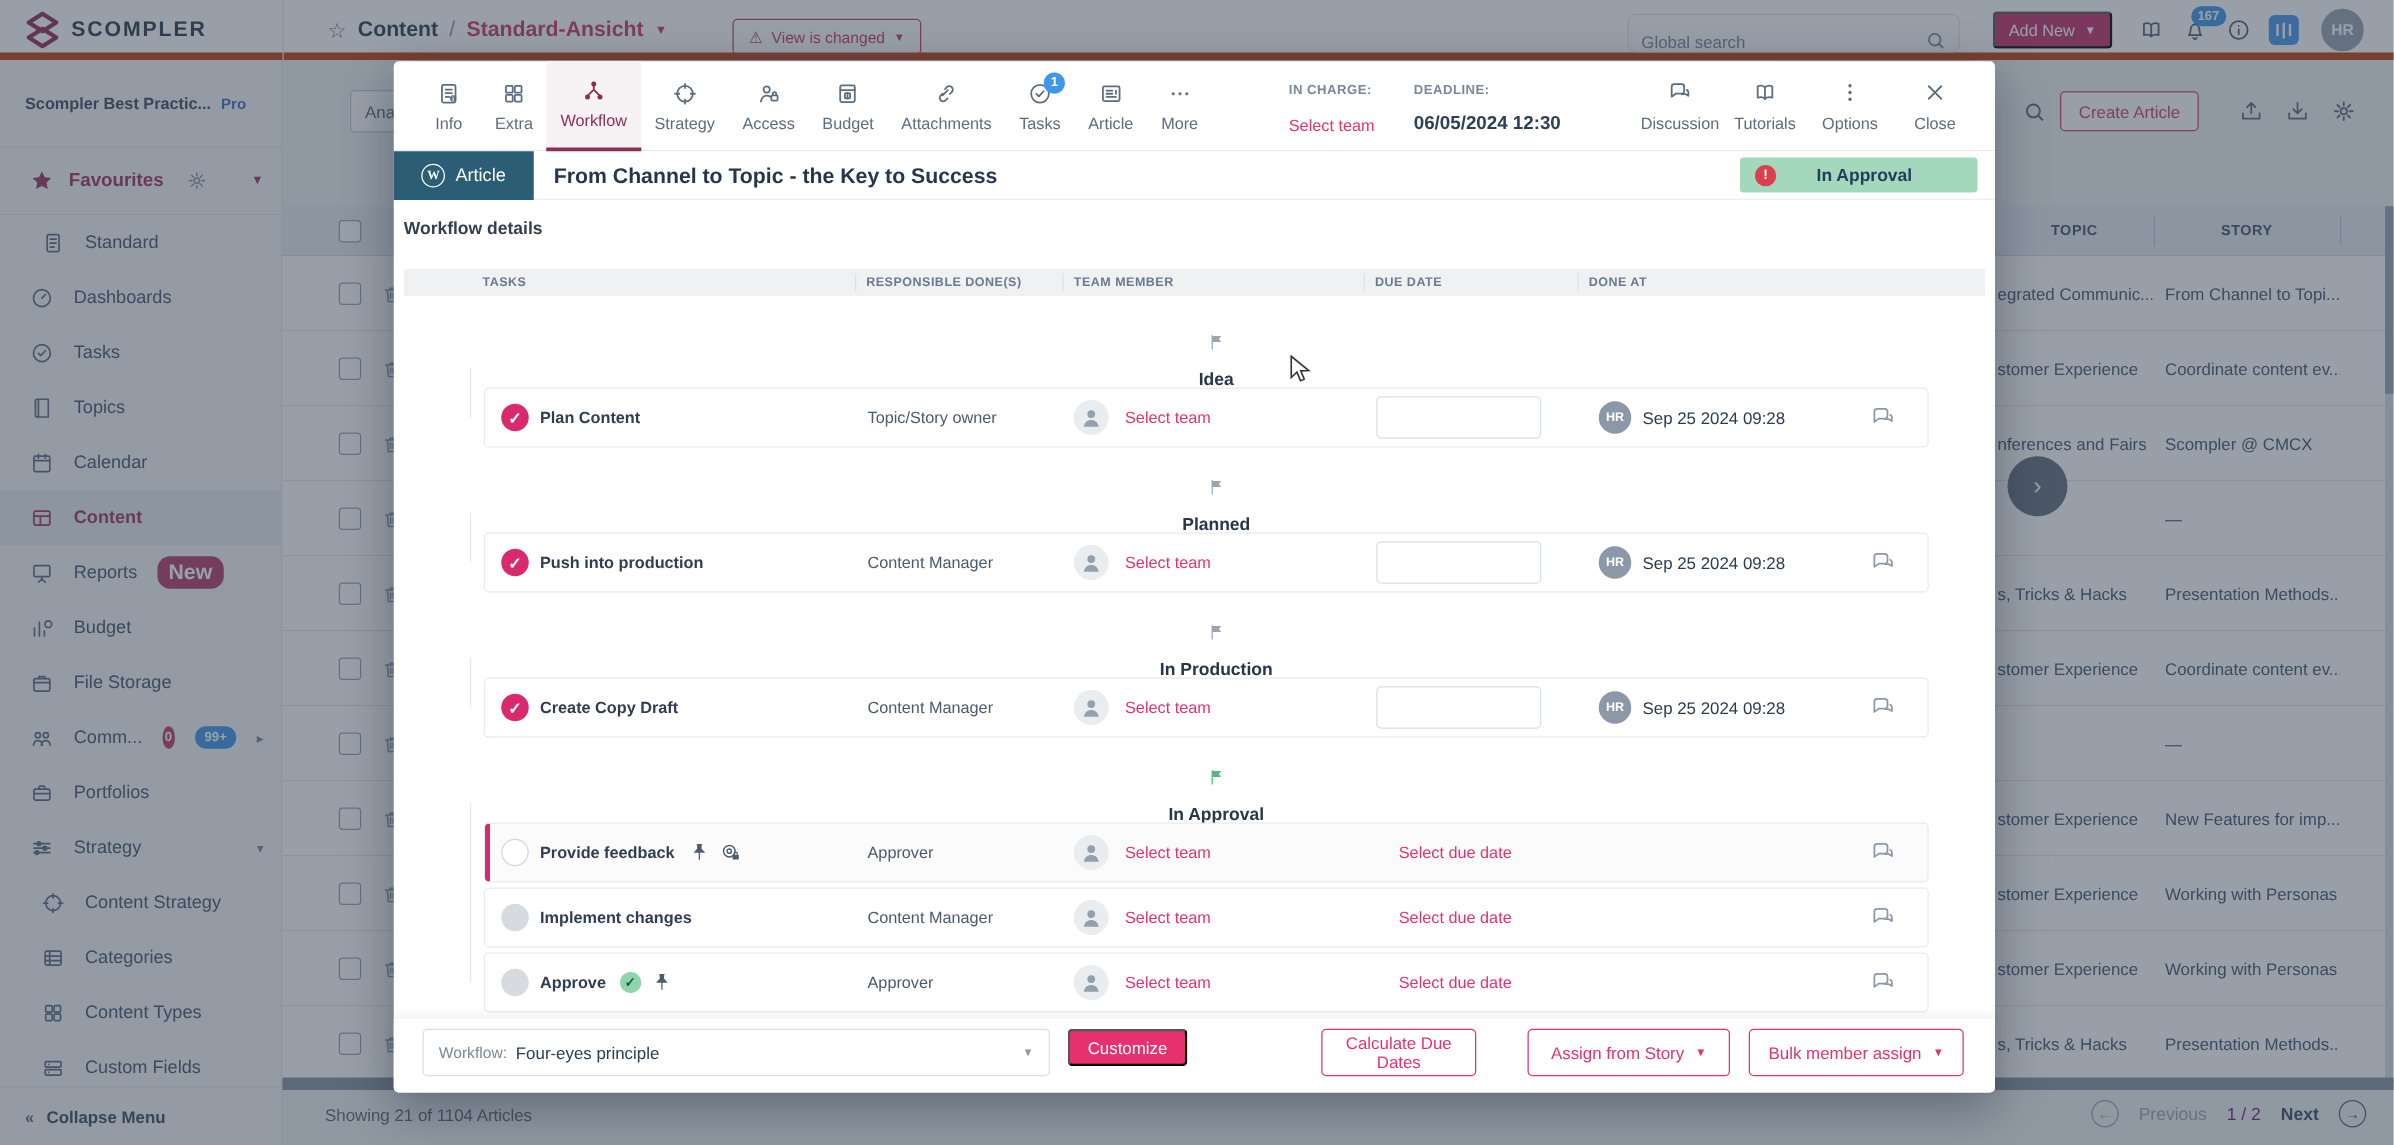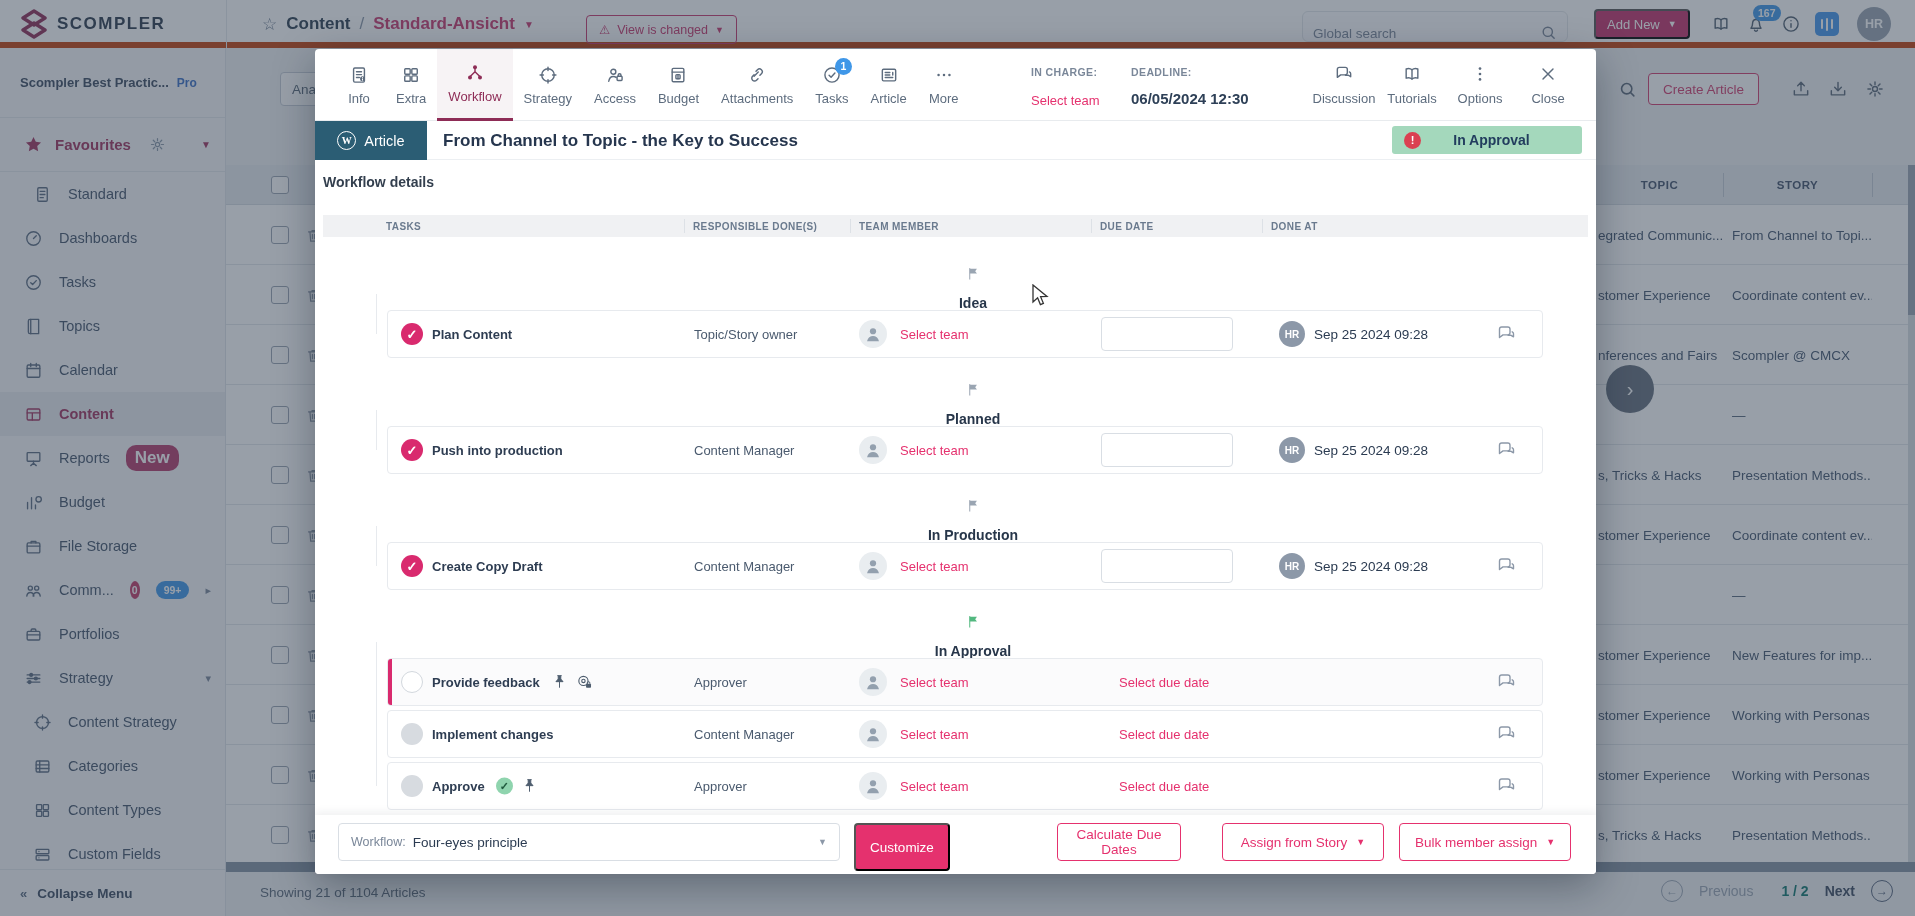--- a/index.html
+++ b/index.html
@@ -79,21 +79,21 @@
   .float-next { position:absolute; left:1380px; top:317px; width:48px; height:48px; border-radius:50%; background:#646f7d; color:#fff; display:flex; align-items:center; justify-content:center; font-size:20px; z-index:2; }
   .v-scroll { position:absolute; right:0; top:117px; width:7px; height:700px; background:#d9dee3; }
   .v-thumb { position:absolute; right:0; top:117px; width:7px; height:150px; background:#9aa5b3; }
   .h-scroll { position:absolute; left:0; top:814px; width:1689px; height:10px; background:#8492a2; }
   .statusbar { position:absolute; left:0; top:824px; width:1689px; height:44px; background:#eef0f3; }
   .showing { position:absolute; left:34px; top:13px; font-size:13.5px; color:#5a6878; }
   .pager { position:absolute; right:22px; top:8px; display:flex; align-items:center; gap:16px; }
   .pg-circle { width:22px; height:22px; border-radius:50%; border:1.5px solid #9aa5b3; color:#9aa5b3; display:flex; align-items:center; justify-content:center; font-size:12px; }
   .pg-circle.dark { border-color:#54637a; color:#54637a; }
   .pg-prev { font-size:14px; color:#9aa5b3; }
-  .pg-page { font-size:14px; font-weight:700; color:#0f766e;margin-left:12px; }
+  .pg-page { font-size:14px; font-weight:400; color:#701a75; }
   .pg-next { font-size:14px; font-weight:700; color:#3c4b60; }
 
   
   .dim { position:absolute; inset:0; background:rgba(50,63,82,0.5); z-index:5; }
 
   
   .modal { position:absolute; left:315px; top:49px; width:1281px; height:825px; background:#fff; border-radius:4px; box-shadow:0 12px 40px rgba(10,20,35,.35); z-index:10; }
   .m-header { position:absolute; left:0; top:0; width:100%; height:72px; border-bottom:1px solid #e8ebee; border-radius:4px 4px 0 0; }
   .tabs { position:absolute; left:18px; top:0; height:72px; display:flex; }
   .tab { min-width:52px; padding:0 11px; height:72px; display:flex; flex-direction:column; align-items:center; justify-content:center; gap:6px; color:#5d6c7e; position:relative; }
@@ -157,21 +157,21 @@
   .done-avatar { width:26px; height:26px; border-radius:50%; background:#8c98a8; color:#fff; font-size:10px; font-weight:700; display:flex; align-items:center; justify-content:center; }
   .done-time { font-size:13.5px; color:#2b3b51; white-space:nowrap; }
   .tchat { left:1108px; width:21px; height:21px; color:#8c98a8; }
 
   
   .m-footer { position:absolute; left:0; top:766px; width:100%; height:59px; background:#fff; border-radius:0 0 4px 4px; box-shadow:0 -3px 8px rgba(30,40,55,.07); }
   .wf-select { position:absolute; left:23px; top:8px; width:502px; height:38px; border:1px solid #d9dee4; border-radius:4px; background:#fff; display:flex; align-items:center; padding:0 12px; gap:7px; }
   .wf-select-label { font-size:12.5px; color:#7a8799; }
   .wf-select-value { font-size:13.5px; color:#2b3b51; }
   .wf-select-caret { margin-left:auto; font-size:9px; color:#8c98a8; }
-  .btn-solid { position:absolute; top:8px; height:48px; background:#e5316e; border-radius:4px; color:#fff; font-size:13.5px; display:flex; align-items:center; justify-content:center; }
+  .btn-solid { position:absolute; top:8px; height:30px; background:#e5316e; border-radius:4px; color:#fff; font-size:13.5px; display:flex; align-items:center; justify-content:center; }
   .btn-customize { left:539px; width:96px; }
   .btn-outline { position:absolute; top:8px; height:38px; background:#fff; border:1px solid #e5316e; border-radius:4px; color:#e5316e; font-size:13.5px; display:flex; align-items:center; justify-content:center; gap:9px; }
   .btn-calc { left:742px; width:124px; }
   .btn-assign { left:907px; width:162px; }
   .btn-bulk { left:1084px; width:172px; }
   .btn-outline .caret { font-size:9px; }
 
   .cursor { position:absolute; left:1032px; top:284px; z-index:30; }
 </style>
 </head>

